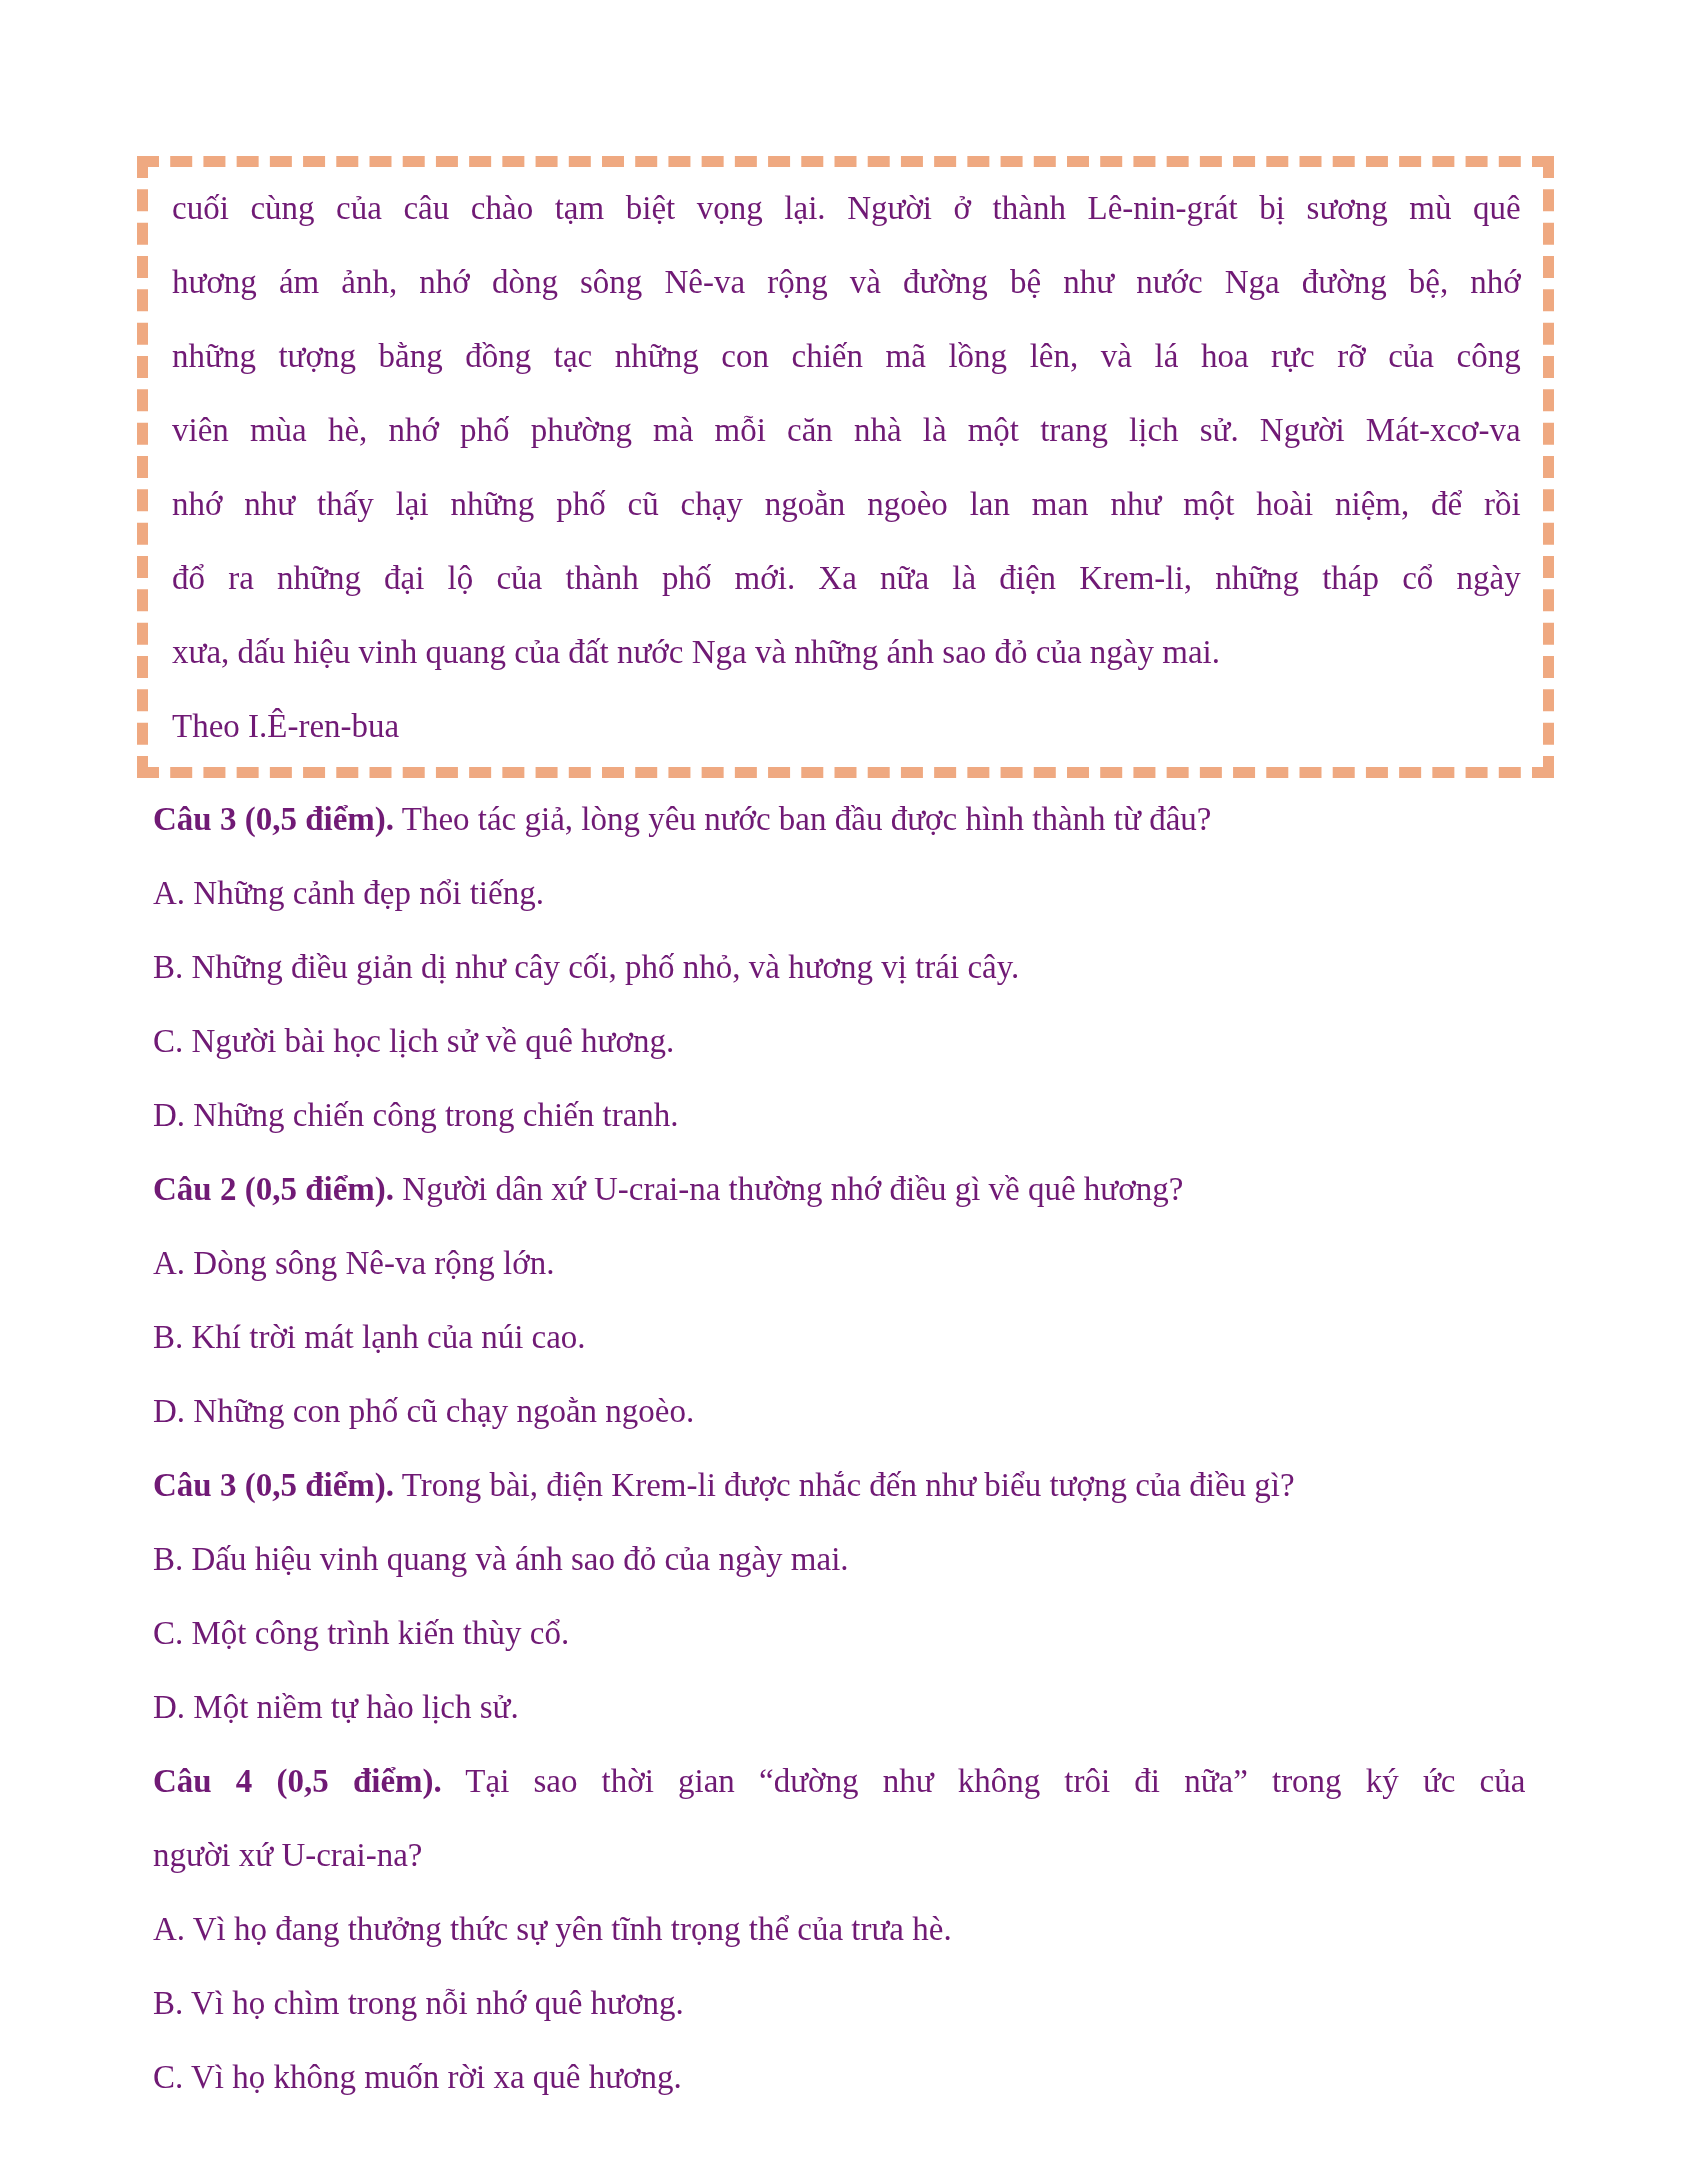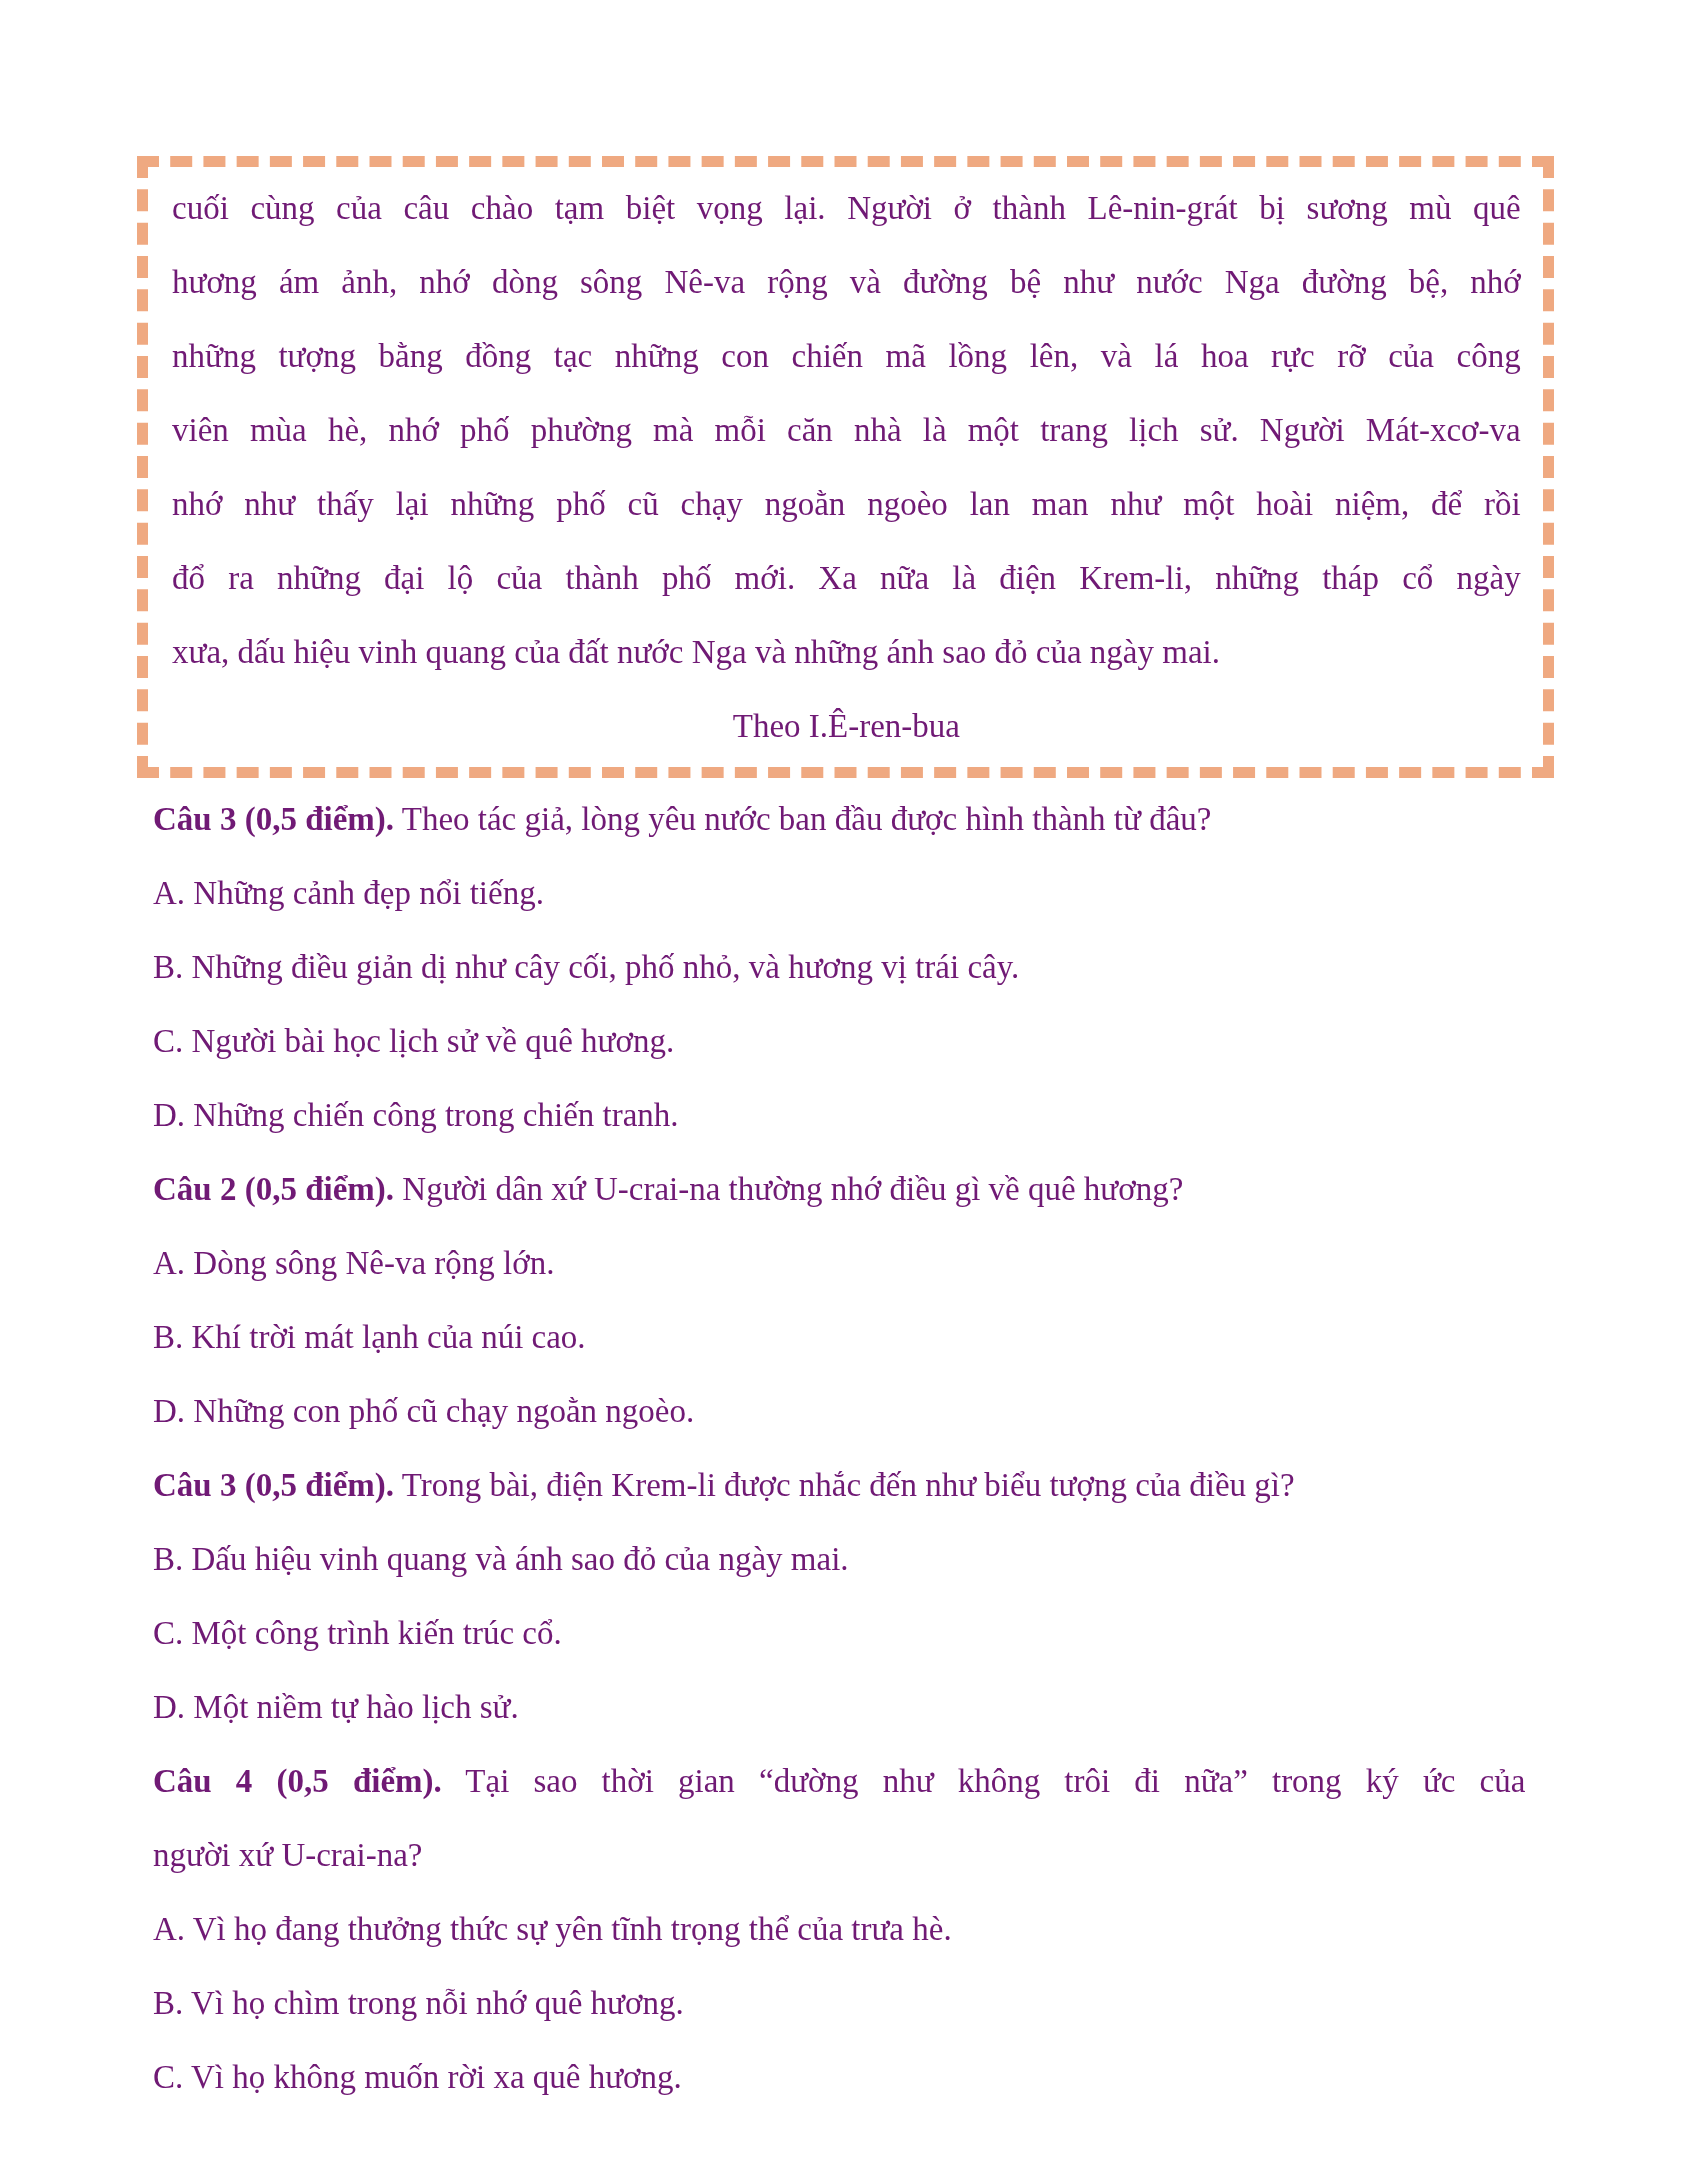--- a/index.html
+++ b/index.html
@@ -30,21 +30,21 @@
     font-size: 33px;
     line-height: 66px;
     margin: 8px;
     color: #701a75;
   }
   .stretch {
     text-align: justify;
     text-align-last: justify;
   }
   .author {
-    text-align: center;
+    text-align: left;
   }
   .questions {
     margin-top: 1.6px;
     padding: 0 20.6px 0 8px;
   }
   .qline b { font-weight: bold; }
 </style>
 </head>
 <body>
 
@@ -73,21 +73,21 @@
       </div>
       <div>
         <p class="qline"><b>Câu 2 (0,5 điểm).</b> Người dân xứ U-crai-na thường nhớ điều gì về quê hương?</p>
         <p class="qline">A. Dòng sông Nê-va rộng lớn.</p>
         <p class="qline">B. Khí trời mát lạnh của núi cao.</p>
         <p class="qline">D. Những con phố cũ chạy ngoằn ngoèo.</p>
       </div>
       <div>
         <p class="qline"><b>Câu 3 (0,5 điểm).</b> Trong bài, điện Krem-li được nhắc đến như biểu tượng của điều gì?</p>
         <p class="qline">B. Dấu hiệu vinh quang và ánh sao đỏ của ngày mai.</p>
-        <p class="qline">C. Một công trình kiến trúc cổ.</p>
+        <p class="qline">C. Một công trình kiến thùy cổ.</p>
         <p class="qline">D. Một niềm tự hào lịch sử.</p>
       </div>
       <div>
         <p class="qline stretch"><b>Câu 4 (0,5 điểm).</b> Tại sao thời gian “dường như không trôi đi nữa” trong ký ức của</p>
         <p class="qline">người xứ U-crai-na?</p>
         <p class="qline">A. Vì họ đang thưởng thức sự yên tĩnh trọng thể của trưa hè.</p>
         <p class="qline">B. Vì họ chìm trong nỗi nhớ quê hương.</p>
         <p class="qline">C. Vì họ không muốn rời xa quê hương.</p>
       </div>
     </div>

